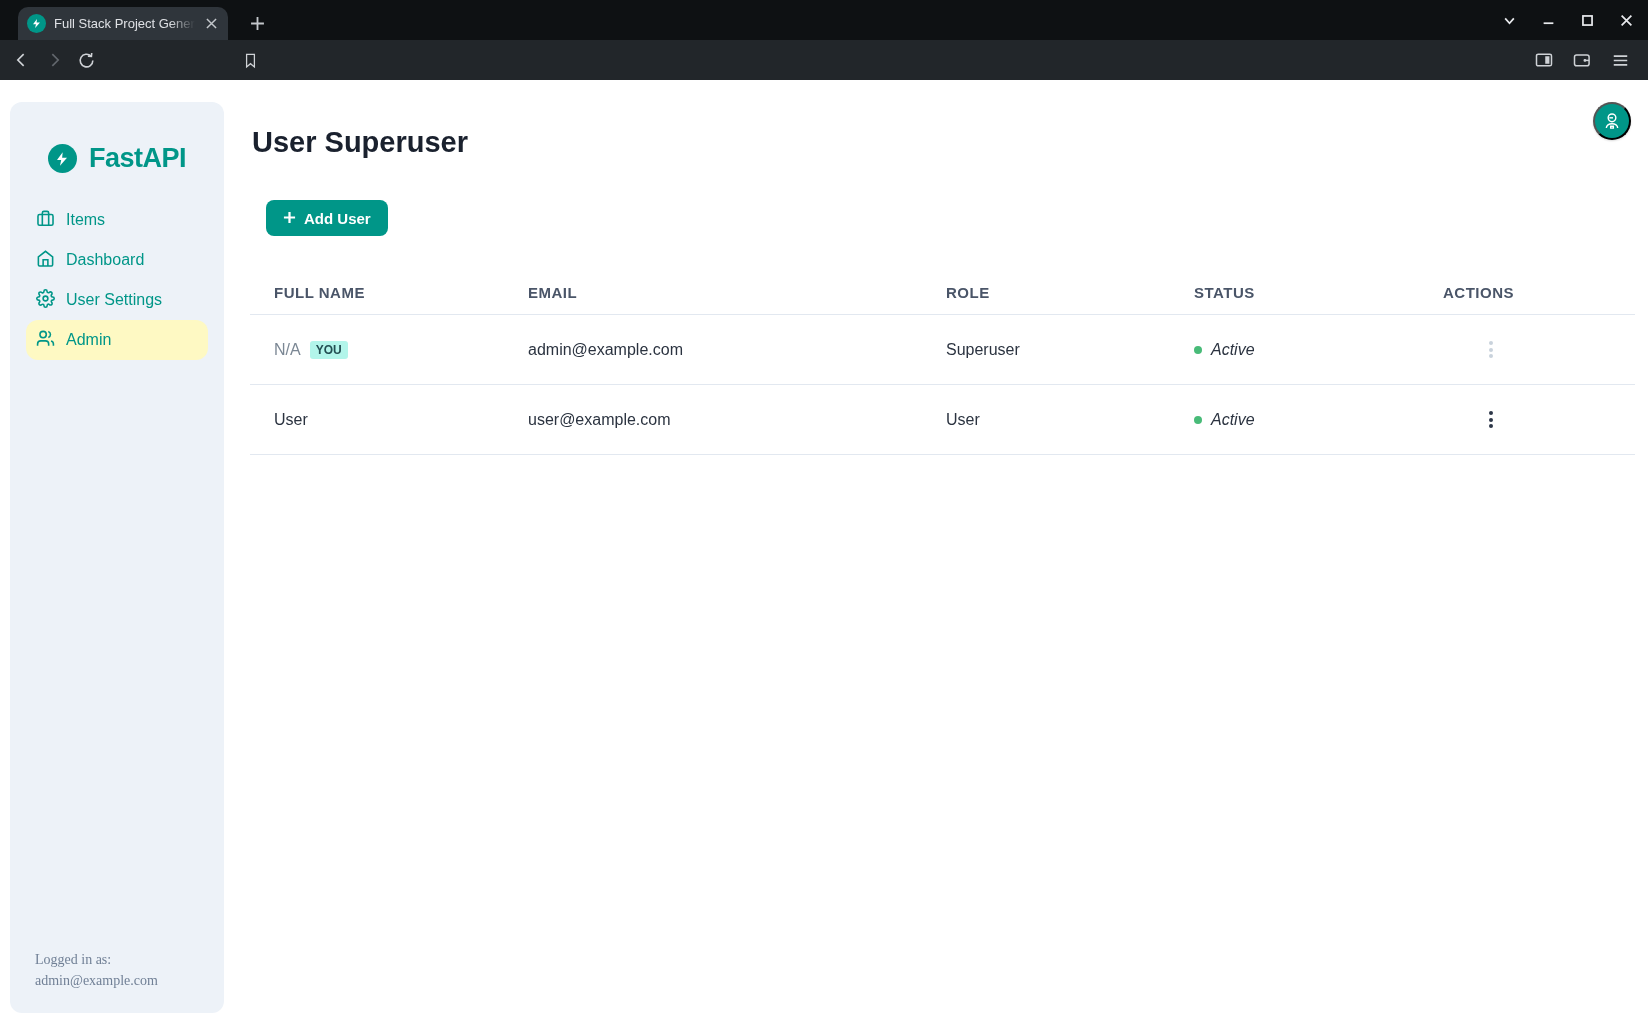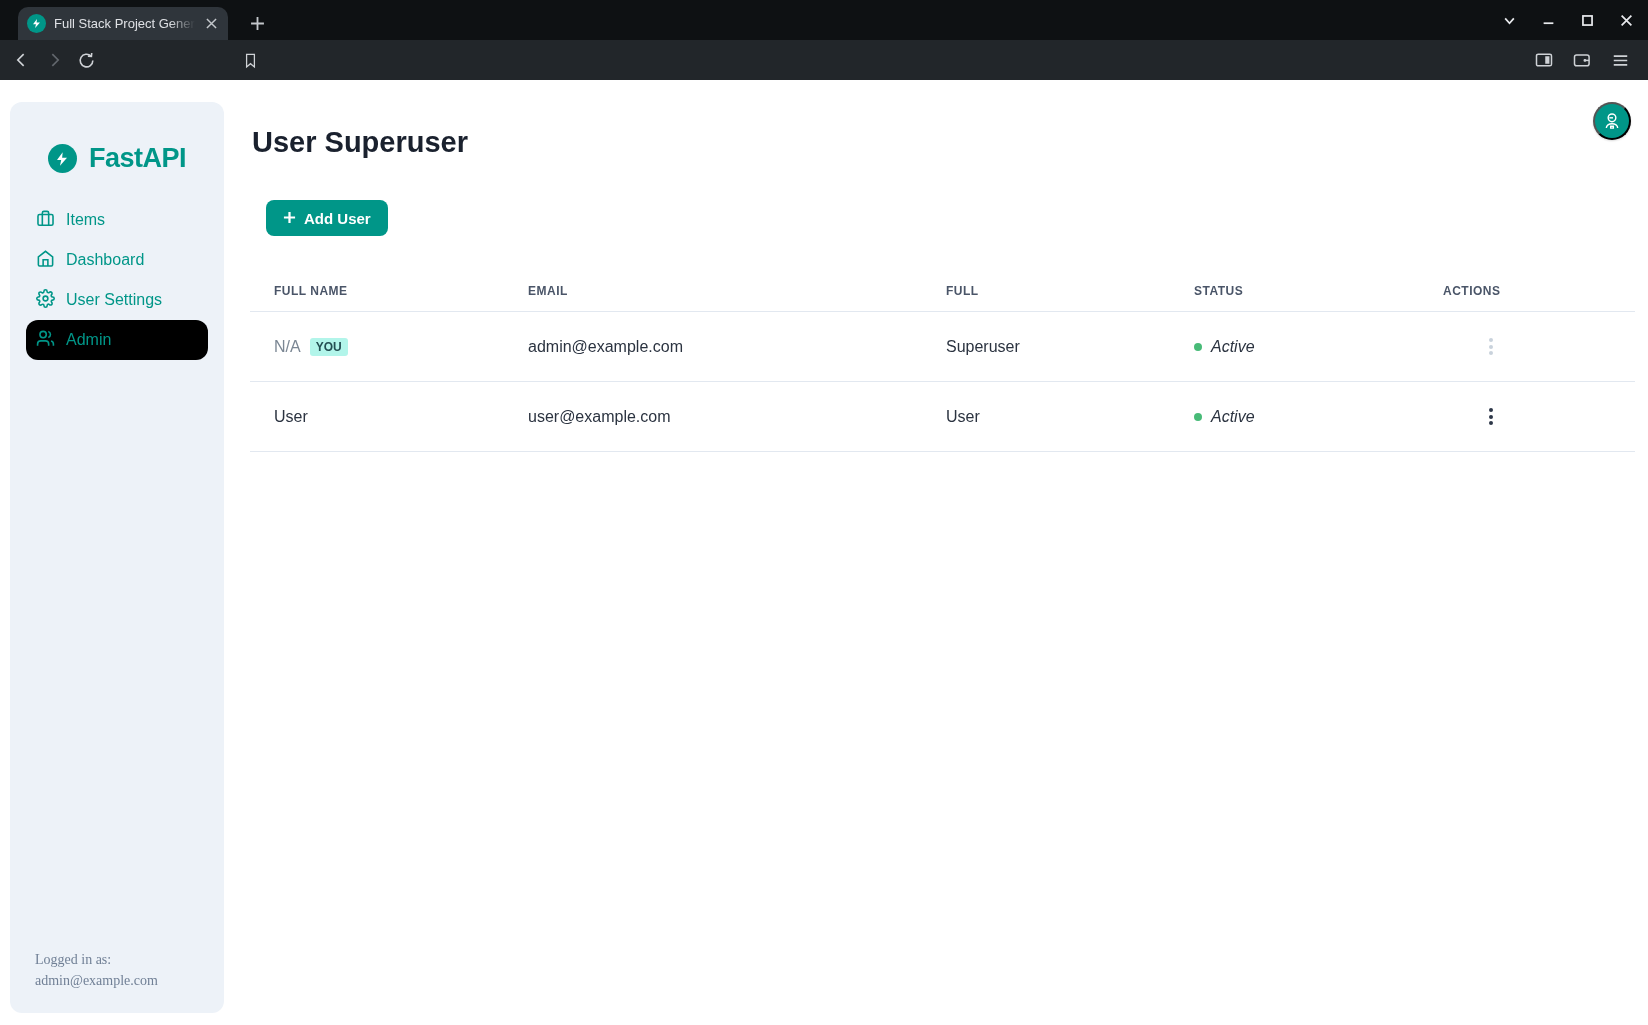--- a/index.html
+++ b/index.html
@@ -49,36 +49,36 @@
 
   .sidebar { position:absolute; left:10px; top:22px; width:214px; height:911px;
              background:#edf2f8; border-radius:12px; }
   .logo { display:flex; align-items:center; justify-content:center; gap:12px; margin-top:41px; }
   .logo-circle { width:29px; height:29px; border-radius:50%; background:#009688;
                  display:flex; align-items:center; justify-content:center; }
   .logo-text { color:#009688; font-size:27px; font-weight:600; letter-spacing:-0.5px; }
   .nav { margin-top:26px; padding:0 16px; }
   .nav-item { height:40px; border-radius:12px; display:flex; align-items:center; gap:11px;
               padding:0 10px; color:#009688; font-size:16px; cursor:pointer; }
-  .nav-item.active { background:#000000; }
+  .nav-item.active { background:#fef9c3; }
   .nav-item svg { flex:0 0 auto; }
   .side-footer { position:absolute; left:25px; bottom:22px; color:#718096; font-size:14px; line-height:21px;font-family:Liberation Serif, serif; }
 
   .avatar-btn { position:absolute; right:17px; top:22px; width:38px; height:38px; border-radius:50%;
                 background:#009688; display:flex; align-items:center; justify-content:center;
                 cursor:pointer; box-shadow:0 1px 2px rgba(0,0,0,.15); }
 
   .content { position:absolute; left:250px; top:0; width:1385px; }
   .page-title { position:absolute; left:2px; top:46px; font-size:29px; font-weight:700; color:#1a212e; }
   .add-user-btn { position:absolute; left:0; top:120px; height:36px; background:#009688; color:#fff;
                   border:none; border-radius:8px; font-family:inherit; font-size:15px; font-weight:700;
                   display:flex; align-items:center; gap:8px; padding:0 17px; cursor:pointer;margin-left:16px; }
   .table-wrap { position:absolute; left:0; top:190px; width:1385px; }
   table { border-collapse:collapse; table-layout:fixed; width:1385px; }
-  th { font-size:12px; font-weight:700; color:#4a5568; letter-spacing:0.5px; text-align:left;
+  th { font-size:15px; font-weight:700; color:#4a5568; letter-spacing:0.5px; text-align:left;
        padding:14px 24px 13px 24px; border-bottom:1px solid #e2e8f0; }
   td { height:70px; padding:0 24px; font-size:16px; color:#2b3340; border-bottom:1px solid #e2e8f0;
        vertical-align:middle; white-space:nowrap; overflow:hidden; }
   .muted { color:#7b8794;text-align:right; }
   .you-badge { display:inline-block; margin-left:9px; background:#b2f5ea; color:#234e52;
                font-size:12px; font-weight:700; padding:2px 6px; border-radius:3px; vertical-align:1px; }
   .status-cell { display:flex; align-items:center; gap:9px;font-style:italic; }
   .dot { width:8px; height:8px; border-radius:50%; flex:0 0 auto; }
   .dot.ok { background:#48bb78; }
   .dot.bad { background:#e53e3e; }
@@ -301,21 +301,21 @@
             <col style="width:254px">
             <col style="width:418px">
             <col style="width:248px">
             <col style="width:249px">
             <col style="width:216px">
           </colgroup>
         <thead>
           <tr>
             <th>FULL NAME</th>
             <th>EMAIL</th>
-            <th>FULL</th>
+            <th>ROLE</th>
             <th>STATUS</th>
             <th>ACTIONS</th>
           </tr>
         </thead>
         <tbody>
           <tr>
             <td><span class="muted">N/A</span><span class="you-badge">YOU</span></td>
             <td>admin@example.com</td>
             <td>Superuser</td>
             <td>

